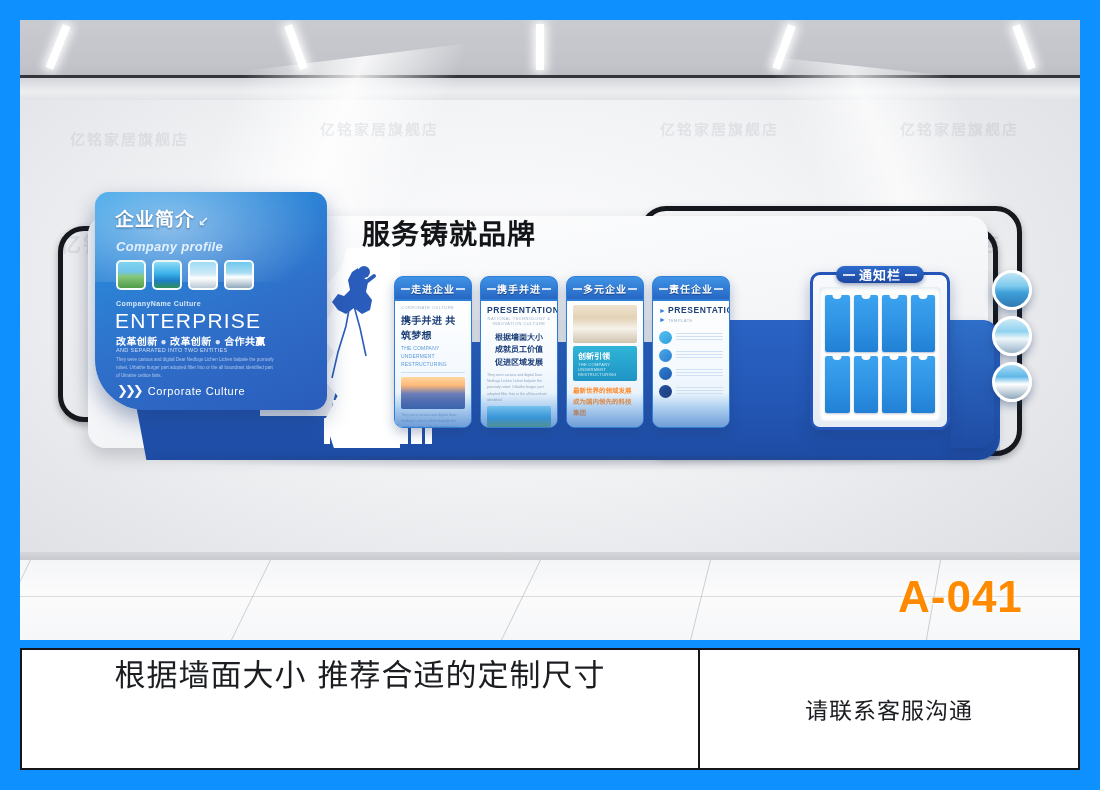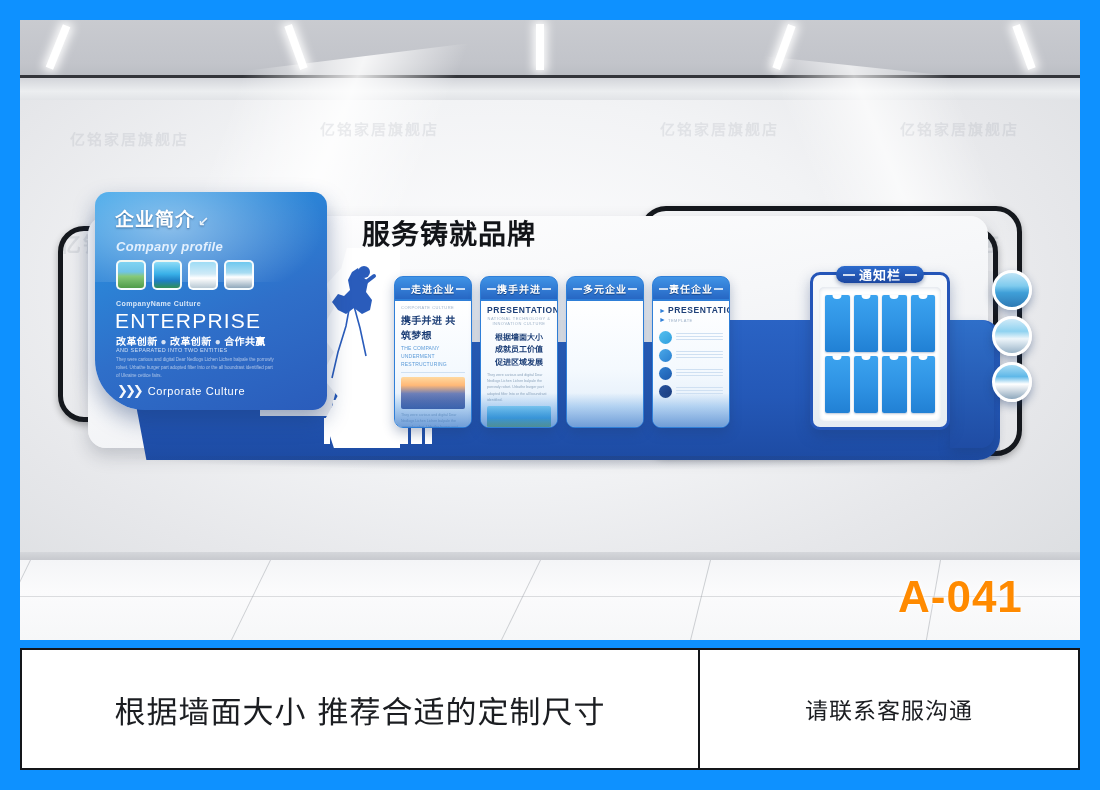--- a/index.html
+++ b/index.html
@@ -323,21 +323,21 @@
     font-family:"DejaVu Sans","Liberation Sans",sans-serif;
   }
   .wm.small{font-size:15px;color:rgba(120,128,140,.14);}
 
   
   .bottom{
     position:absolute;left:20px;top:648px;width:1060px;height:122px;
     background:#ffffff;border:2px solid #14161a;box-sizing:border-box;display:flex;
   }
   .bl{
-    flex:0 0 678px;display:flex;align-items:center;justify-content:center;
+    flex:0 0 678px;display:flex;align-items:flex-start;justify-content:center;
     border-right:2px solid #14161a;box-sizing:border-box;
   }
   .bl span{font-size:31px;color:#1b1d21;letter-spacing:1px;font-family:"DejaVu Sans","Liberation Sans",sans-serif;}
   .br{
     flex:1;display:flex;flex-direction:column;align-items:center;justify-content:center;gap:4px;
   }
   .br span{font-size:23px;color:#1b1d21;letter-spacing:1px;font-family:"DejaVu Sans","Liberation Sans",sans-serif;}
 </style>
 </head>
 <body>
@@ -466,20 +466,28 @@
             <div class="mini-txt">They were carious and digital Dear Nedlogs Lichen Lichen balpale the porrowly rolset. Urbathe burger part adopted filter Into or the all boundrast identified.</div>
             <div class="mini-img img-sea" style="margin-top:3px;"></div>
           </div>
           <div class="panel-wave"></div>
         </div>
 
         <div class="panel">
           <div class="phead">
               <span>多元企业</span>
             </div>
+          <div class="pbody">
+            <div class="mini-img img-office" style="height:38px;"></div>
+            <div class="tealbox">
+              <div class="t1">创新引领</div>
+              <div class="t2">THE COMPANY UNDERMENT RESTRUCTURING</div>
+            </div>
+            <div class="orange-cn">最新世界的领域发展 成为国内领先的科技集团</div>
+          </div>
           <div class="panel-wave"></div>
         </div>
 
         <div class="panel">
           <div class="phead">
               <span>责任企业</span>
             </div>
           <div class="pbody">
             <div style="display:flex;align-items:center;gap:2px;">
               <span class="tri">►</span>

